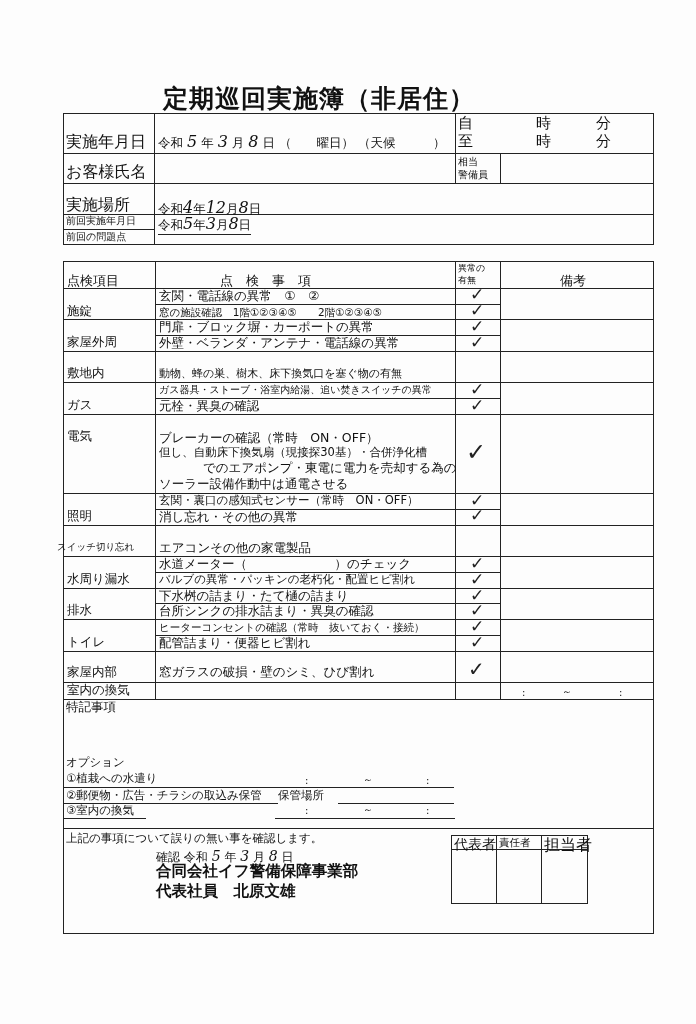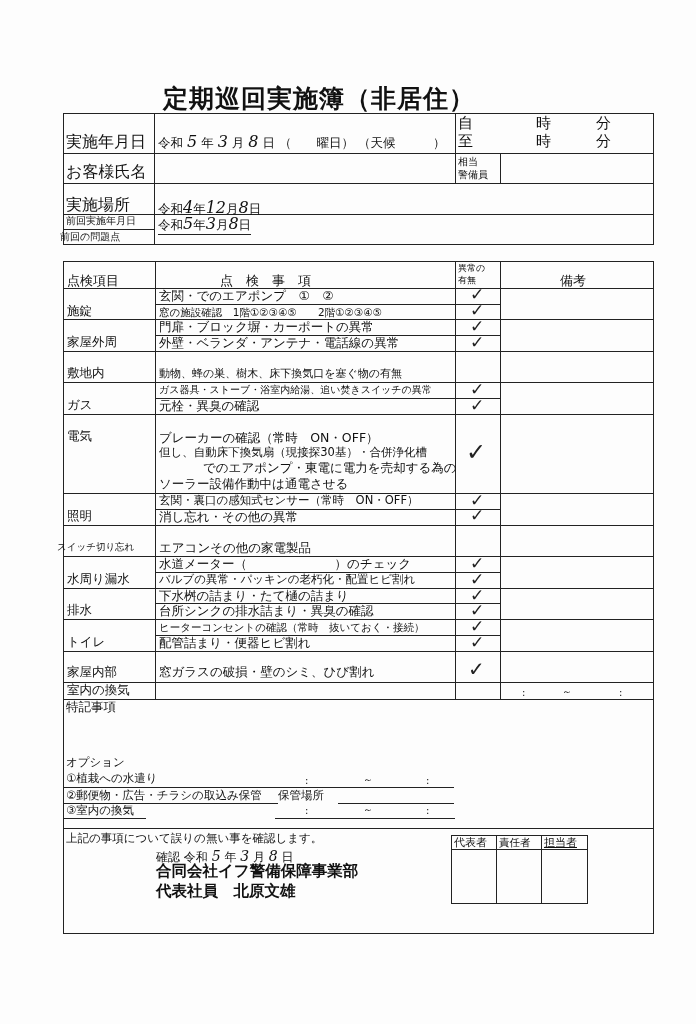--- a/index.html
+++ b/index.html
@@ -57,21 +57,21 @@
 
 <div class="t" style="left:66px;top:197px;font-size:16px;">実施場所</div>
 <div class="abs" style="left:158px;top:198px;font-size:12.5px;white-space:nowrap;">
   <span>令和</span><span class="hand">4</span><span>年</span><span class="hand">12</span><span>月</span><span class="hand">8</span><span>日</span>
 </div>
 
 <div class="t xs" style="left:66px;top:216px;">前回実施年月日</div>
 <div class="abs" style="left:158px;top:214px;font-size:12.5px;white-space:nowrap;border-bottom:1px solid #222;">
   <span>令和</span><span class="hand">5</span><span>年</span><span class="hand">3</span><span>月</span><span class="hand">8</span><span>日</span>
 </div>
-<div class="t xs" style="left:60px;top:232px;">前回の問題点</div>
+<div class="t xs" style="left:66px;top:232px;">前回の問題点</div>
 <div class="abs" style="left:156px;top:230px;width:496px;height:14px;"></div>
 
 <div class="box" style="left:63px;top:261px;width:591px;height:439px;"></div>
 <div class="vl" style="left:155px;top:261px;height:438px;"></div>
 <div class="vl" style="left:455px;top:261px;height:438px;"></div>
 <div class="vl" style="left:500px;top:261px;height:438px;"></div>
 
 <div class="t sm" style="left:67px;top:274px;font-size:13px;">点検項目</div>
 <div class="t sm" style="left:220px;top:274px;font-size:13px;">点　検　事　項</div>
 <div class="t xs" style="left:458px;top:264px;font-size:9px;">異常の</div>
@@ -105,21 +105,21 @@
 <div class="t sm" style="left:67px;top:399px;">ガス</div>
 <div class="t sm" style="left:67px;top:430px;">電気</div>
 <div class="t sm" style="left:67px;top:510px;">照明</div>
 <div class="t" style="left:57px;top:542px;font-size:9.5px;">スイッチ切り忘れ</div>
 <div class="t sm" style="left:67px;top:573px;">水周り漏水</div>
 <div class="t sm" style="left:67px;top:604px;">排水</div>
 <div class="t sm" style="left:67px;top:636px;">トイレ</div>
 <div class="t sm" style="left:67px;top:666px;">家屋内部</div>
 <div class="t sm" style="left:67px;top:684px;">室内の換気</div>
 
-<div class="t sm" style="left:159px;top:290px;">玄関・でのエアポンプ　①　②</div>
+<div class="t sm" style="left:159px;top:290px;">玄関・電話線の異常　①　②</div>
 <div class="t" style="left:159px;top:307px;font-size:10.5px;">窓の施設確認　1階①②③④⑤　　2階①②③④⑤</div>
 <div class="t sm" style="left:159px;top:321px;">門扉・ブロック塀・カーポートの異常</div>
 <div class="t sm" style="left:159px;top:337px;">外壁・ベランダ・アンテナ・電話線の異常</div>
 <div class="t" style="left:159px;top:368px;font-size:11px;">動物、蜂の巣、樹木、床下換気口を塞ぐ物の有無</div>
 <div class="t" style="left:159px;top:385px;font-size:10px;">ガス器具・ストーブ・浴室内給湯、追い焚きスイッチの異常</div>
 <div class="t sm" style="left:159px;top:400px;">元栓・異臭の確認</div>
 <div class="t sm" style="left:159px;top:432px;">ブレーカーの確認（常時　ON・OFF）</div>
 <div class="t" style="left:159px;top:447px;font-size:11.5px;">但し、自動床下換気扇（現接探30基）・合併浄化槽</div>
 <div class="t sm" style="left:159px;top:462px;margin-left:44px;">でのエアポンプ・東電に電力を売却する為の</div>
 <div class="t sm" style="left:159px;top:478px;">ソーラー設備作動中は通電させる</div>
@@ -179,18 +179,18 @@
 <div class="abs" style="left:156px;top:848px;font-size:12px;white-space:nowrap;">
   <span>確認</span>&nbsp;<span>令和</span>&nbsp;<span class="hand" style="font-size:14px;">5</span>&nbsp;<span>年</span>&nbsp;<span class="hand" style="font-size:14px;">3</span>&nbsp;<span>月</span>&nbsp;<span class="hand" style="font-size:14px;">8</span>&nbsp;<span>日</span>
 </div>
 <div class="t" style="left:156px;top:864px;font-size:15.5px;font-weight:bold;">合同会社イフ警備保障事業部</div>
 <div class="t" style="left:156px;top:884px;font-size:15.5px;font-weight:bold;">代表社員　北原文雄</div>
 
 <div class="box" style="left:451px;top:835px;width:137px;height:69px;"></div>
 <div class="hl" style="left:451px;top:849px;width:137px;"></div>
 <div class="vl" style="left:496px;top:835px;height:69px;"></div>
 <div class="vl" style="left:541px;top:835px;height:69px;"></div>
-<div class="t" style="left:454px;top:837px;font-size:11px;">代表者</div>
+<div class="t" style="left:454px;top:837px;font-size:14px;">代表者</div>
 <div class="t" style="left:499px;top:837px;font-size:10.5px;">責任者</div>
-<div class="t" style="left:544px;top:837px;font-size:11px;text-decoration:underline;">担当者</div>
+<div class="t" style="left:544px;top:837px;font-size:16px;">担当者</div>
 <div class="abs" style="left:453px;top:851px;width:42px;height:51px;"></div>
 <div class="abs" style="left:498px;top:851px;width:42px;height:51px;"></div>
 <div class="abs" style="left:543px;top:851px;width:43px;height:51px;"></div>
 
 </body></html>

